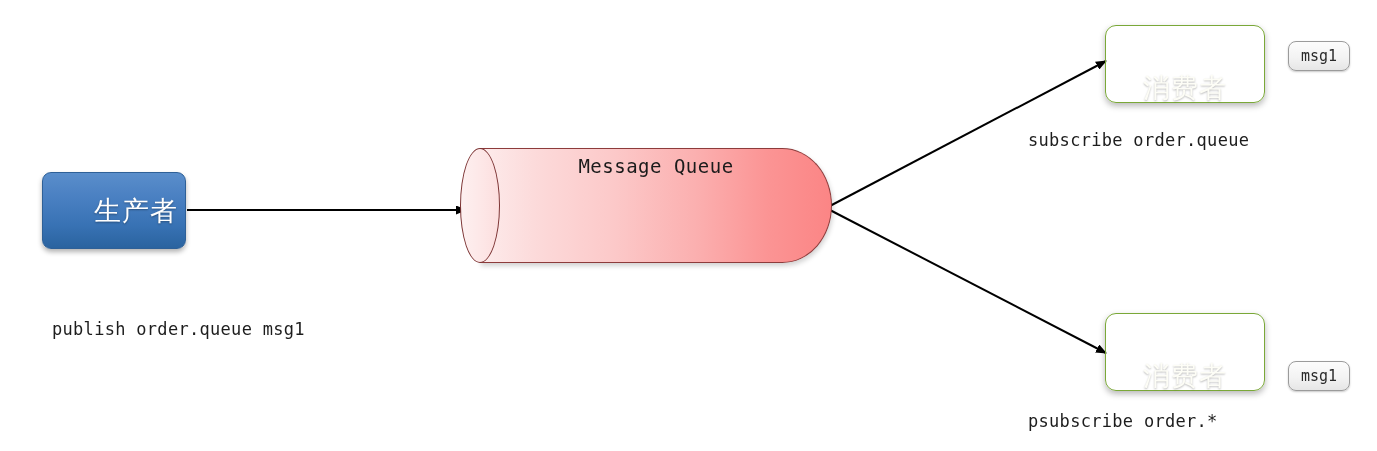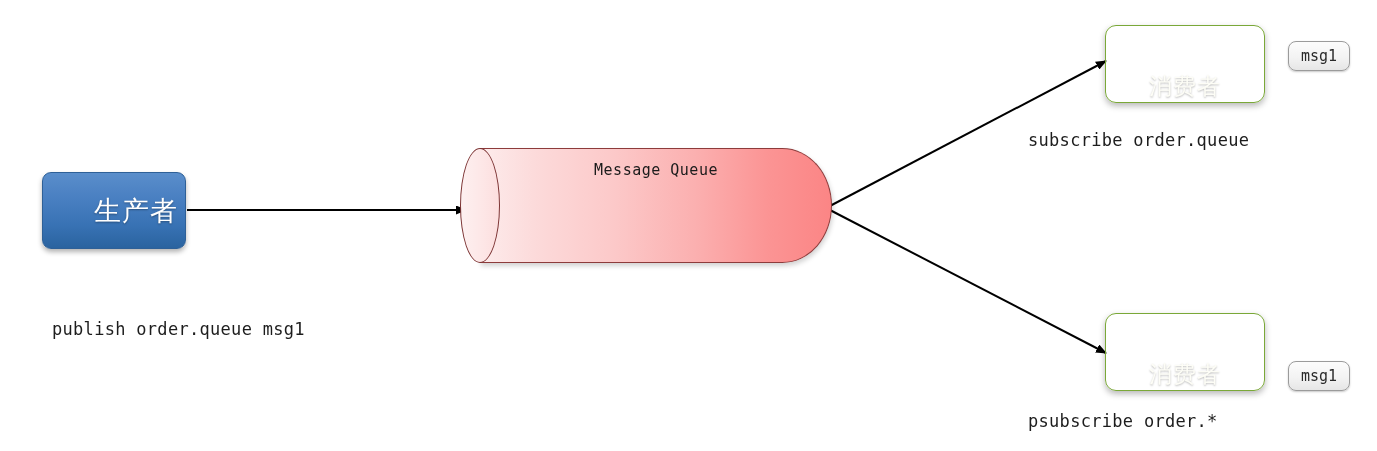--- a/index.html
+++ b/index.html
@@ -65,22 +65,22 @@
     box-shadow: 0 3px 6px rgba(0,0,0,0.28);
     display: flex;
     align-items: center;
     justify-content: center;
     box-sizing: border-box;
   }
   .node-consumer.top { top: 25px; }
   .node-consumer.bottom { top: 313px; }
   .node-consumer .node-text {
     color: #fdfdf6;
-    font-family: Liberation Mono, monospace;
-    font-size: 23px;
+    font-family: Liberation Serif, serif;
+    font-size: 27px;
     letter-spacing: 1px;
     text-shadow: 0 1px 2px rgba(0,0,0,0.28);
     line-height: 1;
     margin-top: 48px;
   }
 
   
   .queue-cylinder {
     position: absolute;
     left: 460px;
@@ -109,25 +109,25 @@
     width: 40px;
     height: 115px;
     border-radius: 50%;
     background: linear-gradient(to right, #fdf0f0 0%, #fde6e6 60%, #fcdede 100%);
     border: 1.5px solid #7d3535;
     box-sizing: border-box;
   }
   .queue-label {
     position: absolute;
     left: 20px;
-    top: 13px;
+    top: 7px;
     width: 352px;
     text-align: center;
     font-family: "DejaVu Sans Mono", monospace;
-    font-size: 15px;
+    font-size: 19px;
     color: #1b1b1b;
     letter-spacing: 0.5px;
   }
 
   
   .msg-badge {
     position: absolute;
     height: 30px;
     padding: 12px 12px;
     border-radius: 8px;

